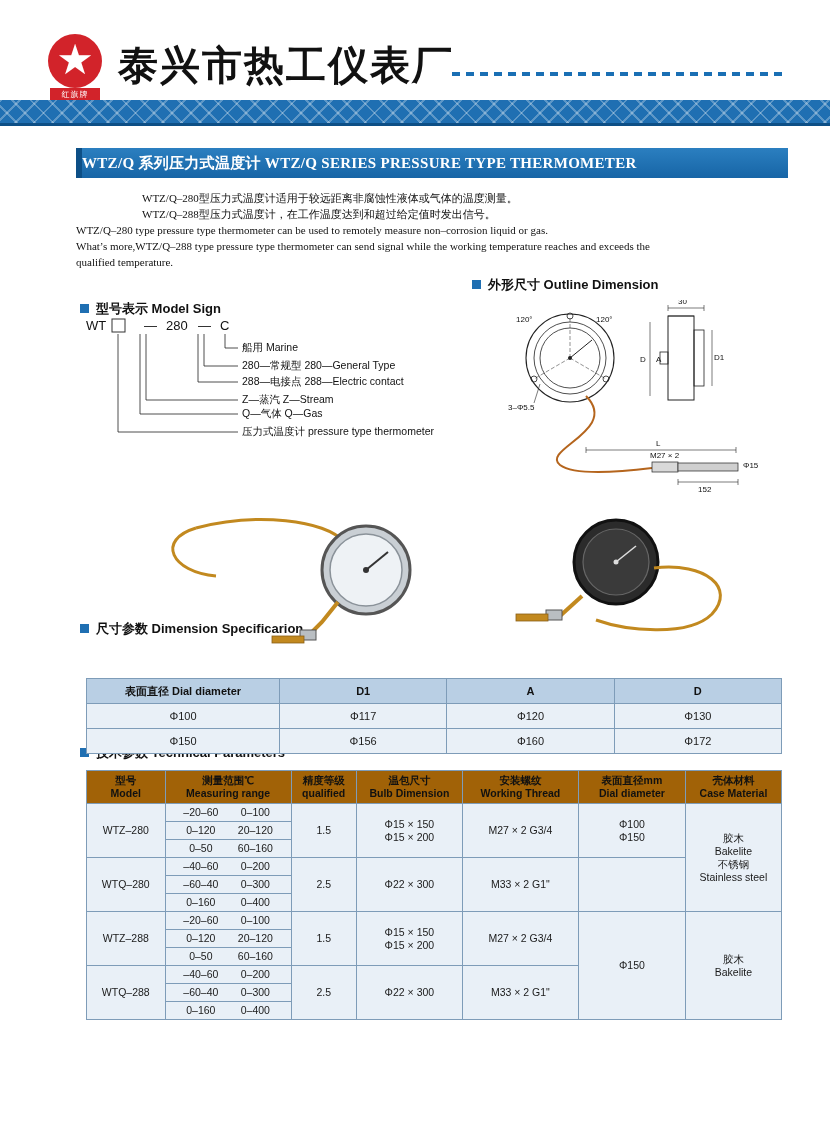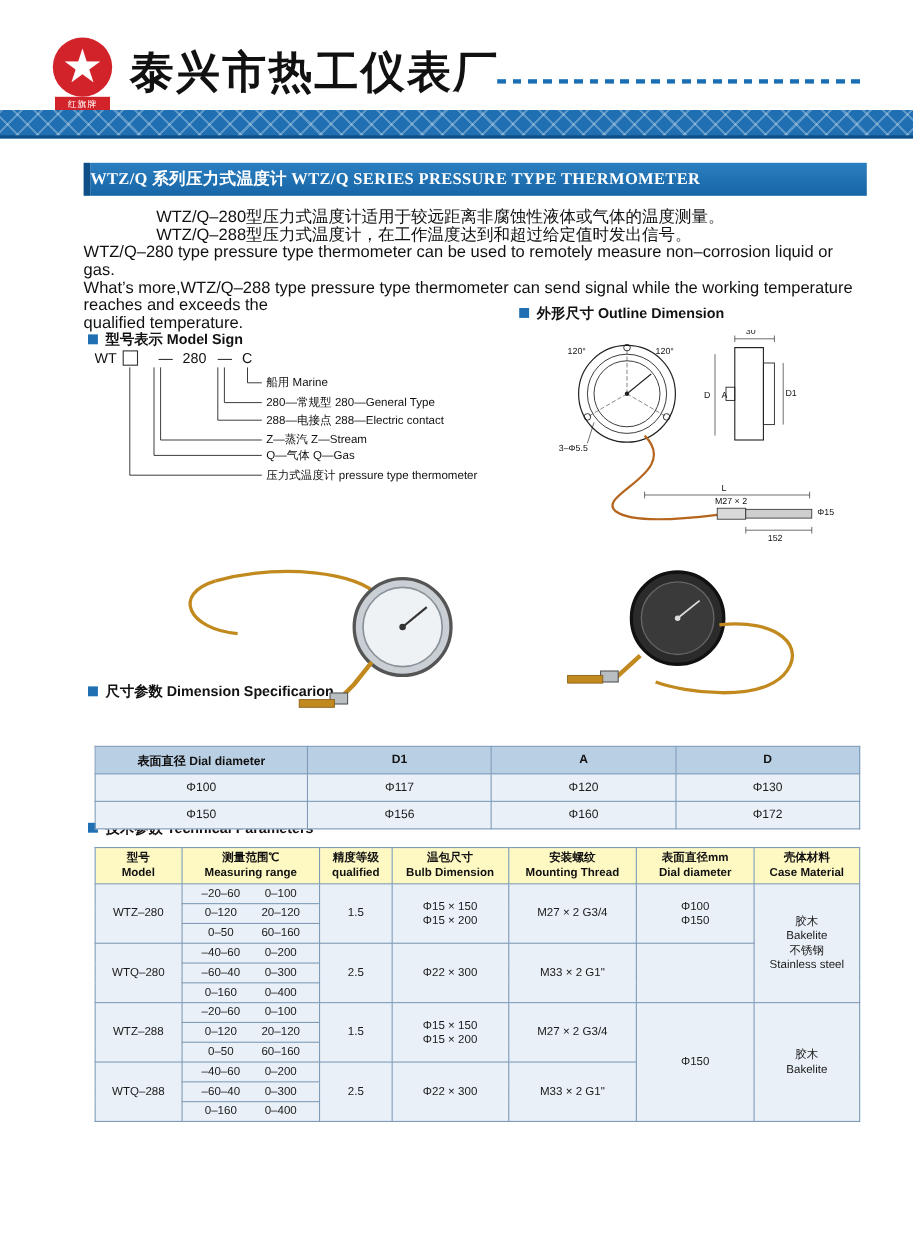--- a/index.html
+++ b/index.html
@@ -62,21 +62,21 @@
     background:linear-gradient(to bottom,#2b7fc0,#1765a6);
     border-left:6px solid #0d4f86;
   }
   .titlebar .t{
     color:#fff;font-weight:bold;font-size:15px;line-height:30px;
     letter-spacing:.3px;
     font-family:"Liberation Serif",serif;
   }
 
   
-  .intro{position:absolute;left:76px;top:190px;width:706px;font-size:15px;line-height:16px;color:#111;}
+  .intro{position:absolute;left:76px;top:190px;width:706px;font-size:11px;line-height:16px;color:#111;font-family:Liberation Serif, serif;}
   .intro .indent{padding-left:66px;}
 
   
   .sec{position:absolute;font-size:13px;font-weight:bold;color:#111;}
   .sec .sq{display:inline-block;width:9px;height:9px;background:#1f6fb2;margin-right:7px;}
 
   
   .modelsign{position:absolute;left:86px;top:310px;width:380px;height:140px;font-size:10.5px;text-align:right;}
 
   
@@ -86,21 +86,21 @@
   .photos{position:absolute;left:76px;top:510px;width:706px;height:140px;}
 
   
   table{border-collapse:collapse;}
   .dimtable{position:absolute;left:86px;top:678px;width:696px;font-size:11px;}
   .dimtable th{background:#b9cfe4;border:1px solid #7e9cb8;height:22px;font-weight:bold;color:#111;}
   .dimtable td{background:#e9f0f7;border:1px solid #7e9cb8;height:22px;text-align:center;}
   .dimtable th.first,.dimtable td.first{width:190px;}
 
   .techtable{position:absolute;left:86px;top:770px;width:696px;font-size:10.5px;}
-  .techtable th{background:#fef9c3;border:1px solid #7e9cb8;font-weight:bold;color:#111;padding:3px 2px;line-height:13px;}
+  .techtable th{background:#a16207;border:1px solid #7e9cb8;font-weight:bold;color:#111;padding:3px 2px;line-height:13px;}
   .techtable td{background:#e9f0f7;border:1px solid #7e9cb8;text-align:center;padding:2px;line-height:13px;}
   .rng{display:flex;justify-content:space-between;padding:0 6px;}
   .rng span{flex:1;text-align:center;}
 
   .notes{position:absolute;left:158px;top:1006px;font-size:10.5px;line-height:15px;}
   .notes .lead{position:absolute;left:-72px;top:0;}
 
   
   svg text{font-family:"Liberation Sans",sans-serif;}
 </style>
@@ -287,21 +287,21 @@
         <th style="width:62px">
           <div>精度等级</div>
           <div>qualified</div>
         </th>
         <th style="width:106px">
           <div>温包尺寸</div>
           <div>Bulb Dimension</div>
         </th>
         <th style="width:118px">
           <div>安装螺纹</div>
-          <div>Mounting Thread</div>
+          <div>Working Thread</div>
         </th>
         <th style="width:108px">
           <div>表面直径mm</div>
           <div>Dial diameter</div>
         </th>
         <th style="width:96px">
           <div>壳体材料</div>
           <div>Case Material</div>
         </th>
       </tr>

